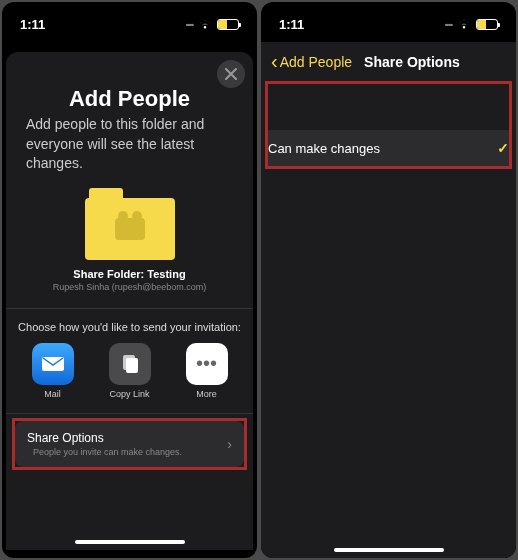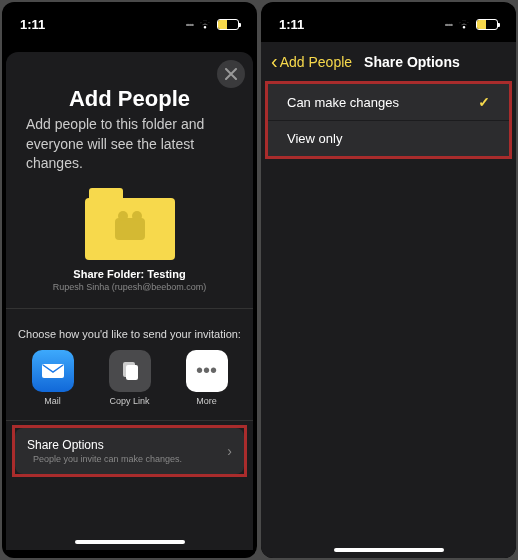--- a/index.html
+++ b/index.html
@@ -152,21 +152,21 @@
       font-size: 9px;
       color: #888;
       margin-top: 2px;
       margin-bottom: 16px;
     }
     .divider { height: 1px; background: #333; }
     .invite-label {
       text-align: center;
       font-size: 11px;
       color: #ddd;
-      margin: 19px 0 10px;
+      margin: 12px 0 10px;
     }
     .share-grid {
       display: flex;
       justify-content: space-around;
       padding: 0 8px;
       margin-bottom: 14px;
     }
     .share-item {
       display: flex;
       flex-direction: column;
@@ -241,23 +241,24 @@
     }
     .perm-box {
       border: 3px solid #a92c2c;
       margin: 0 4px;
     }
     .perm-row {
       background: #2c2c2e;
       display: flex;
       justify-content: space-between;
       align-items: center;
-      padding: 10px 19px;
+      padding: 10px 0;
       font-size: 13px;
       border-bottom: 1px solid #1c1c1e;
+      margin-top: 46px;
     }
     .perm-row:last-child { border-bottom: none; }
     .check { color: #f7d94c; font-size: 14px; font-weight: bold; }
     .dark-bg { background: #1c1c1e; height: calc(100% - 40px); }
   </style>
 </head>
 <body>
 
 <div class="screen">
   <div class="status-bar">
@@ -361,20 +362,17 @@
       </div>
       <span class="nav-title">Share Options</span>
     </div>
 
 
     <div class="perm-box">
       <div class="perm-row">
         <span>Can make changes</span>
         <span class="check">✓</span>
       </div>
-      <div class="perm-row">
-        <span>View only</span>
-      </div>
     </div>
 
     <div class="home-indicator"></div>
   </div>
 </div>
 
 </body></html>

